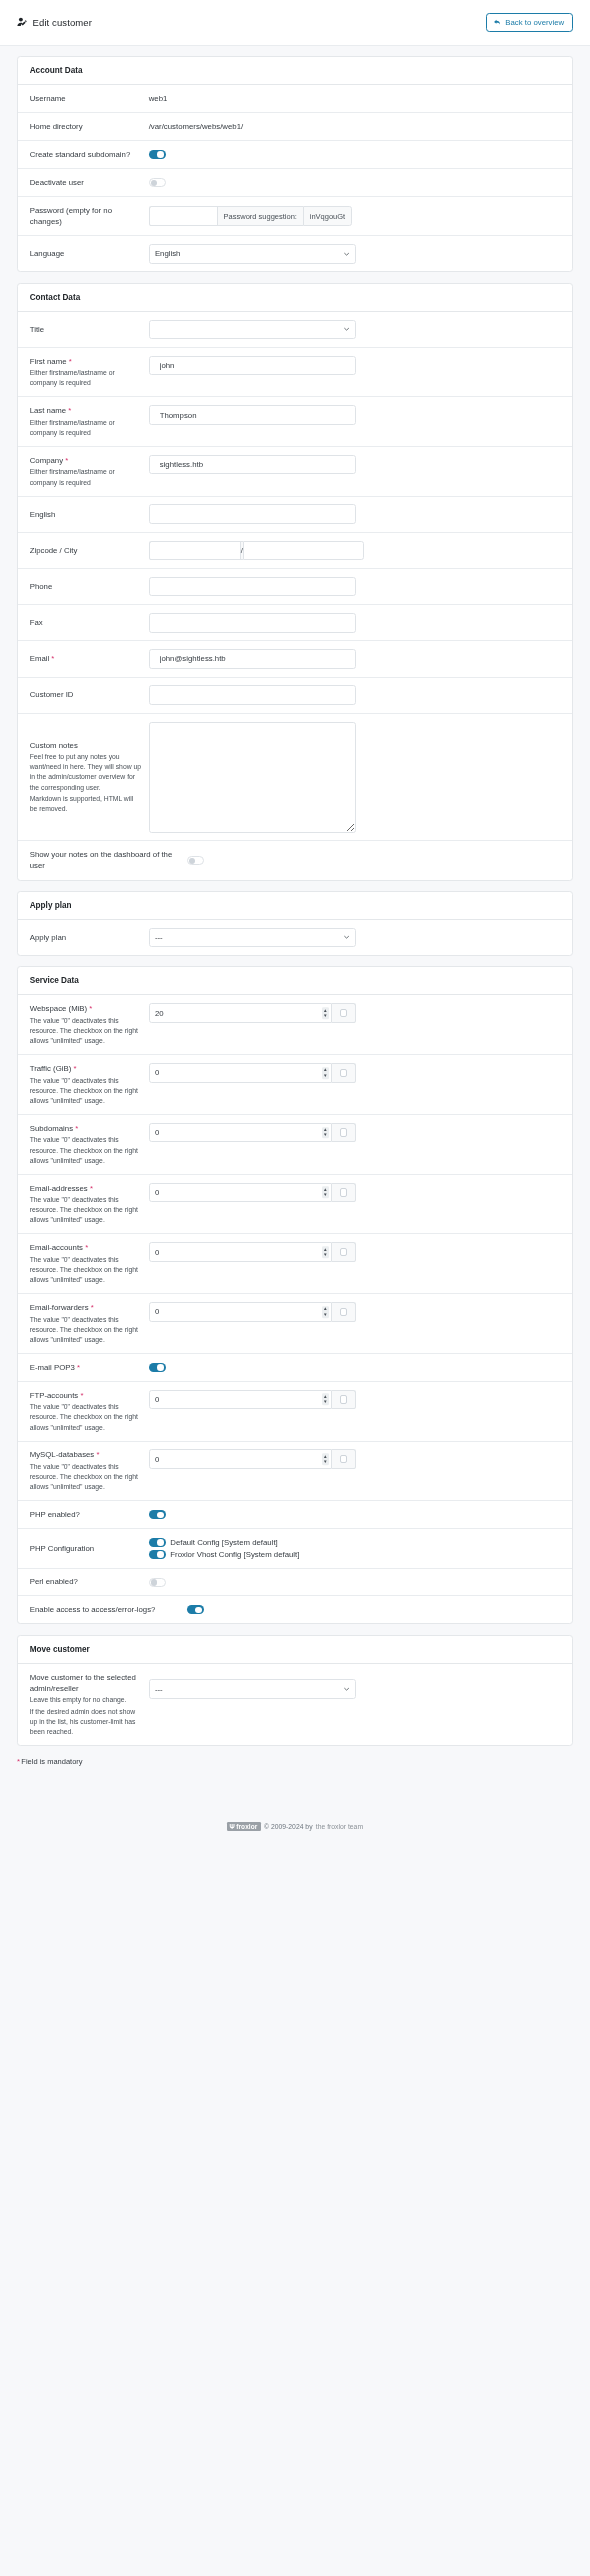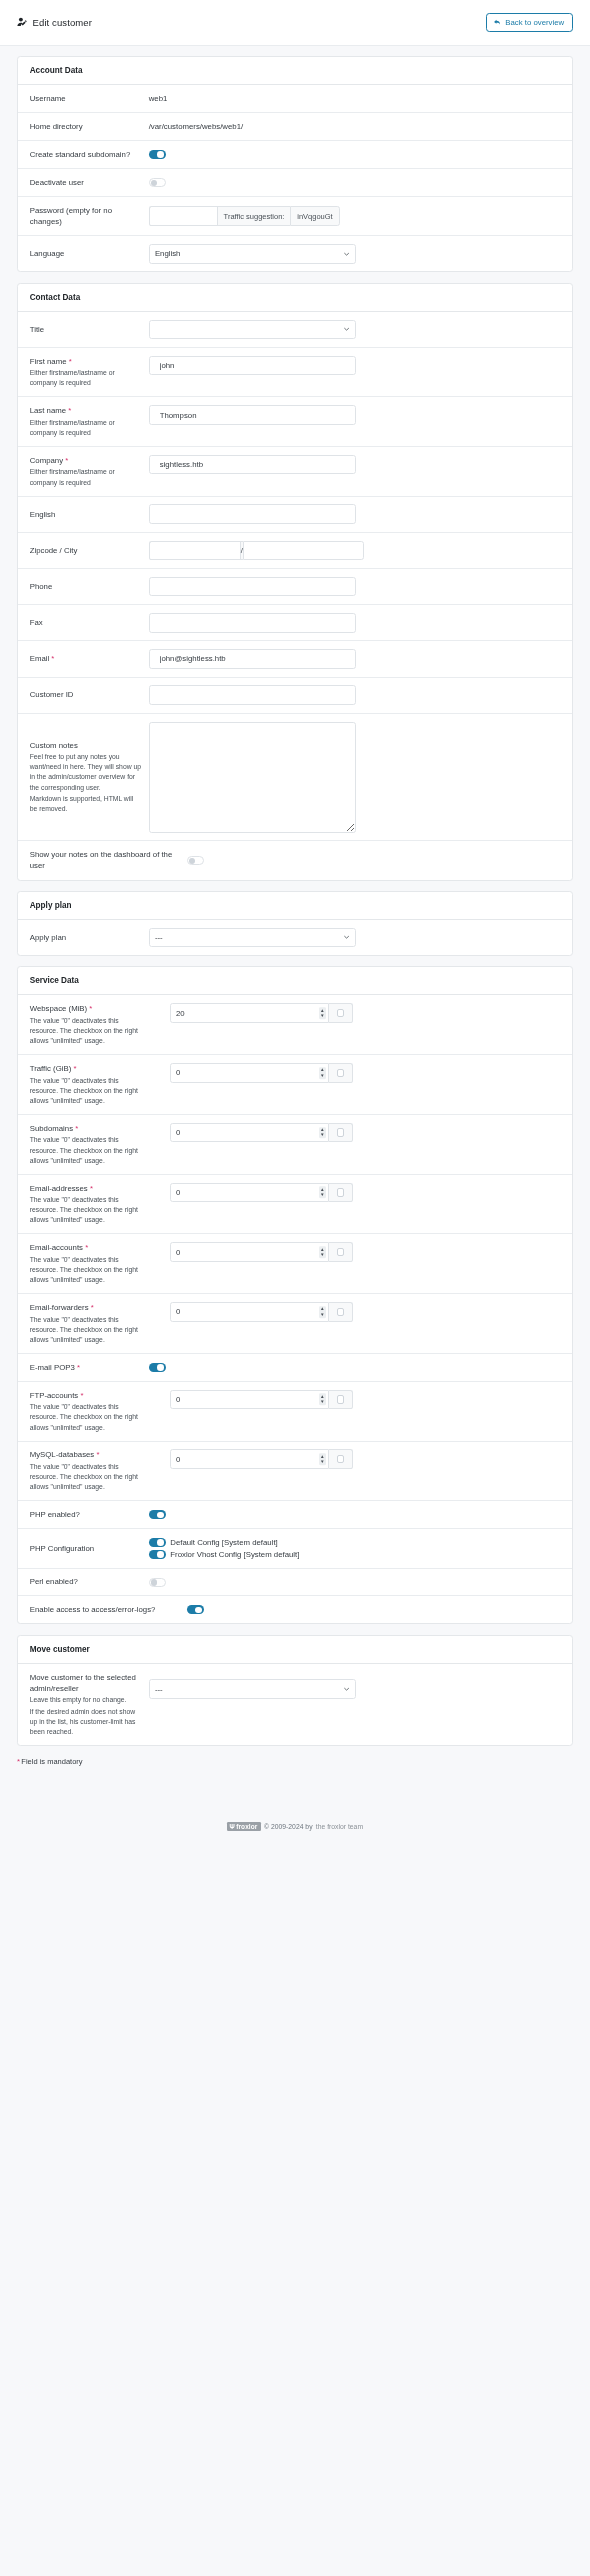--- a/index.html
+++ b/index.html
@@ -184,21 +184,21 @@
     width:13px; height:19.6px; border:0.7px solid #dfe3e7; border-right:none;
     background:#f8f9fa; font-size:7.8px; color:#495057;
   }
   .zip-group .z2 {
     flex:1; height:19.6px; border:0.7px solid #dfe3e7;
     border-radius:0 2.6px 2.6px 0; background:#fff; padding:0 5.2px; font-size:7.8px;
     font-family:"Liberation Sans", sans-serif; outline:none;
   }
 
   
-  .num-group { display:flex; align-items:stretch; width:183px;margin-left:21px; }
+  .num-group { display:flex; align-items:stretch; width:207px; }
   .num-group .nm {
     flex:1; height:19.6px;
     border:0.7px solid #dfe3e7; border-radius:2.6px 0 0 2.6px;
     background:#fff; padding:0 15.7px 0 5.2px; font-size:7.8px;
     color:#343a40; font-family:"Liberation Sans", sans-serif; outline:none;
     position:relative;
   }
   .num-wrap { position:relative; flex:1; display:flex; }
   .spinner {
     position:absolute; right:3.3px; top:50%; transform:translateY(-50%);
@@ -321,21 +321,21 @@
       </div>
     </div>
 
     <div class="row">
       <div class="label-col">
         <div class="lbl">Password (empty for no changes)</div>
       </div>
       <div class="value-col">
         <div class="input-group">
           <input class="ig-inp" type="password" value="" style="">
-          <span class="ig-text mid">Traffic suggestion:</span>
+          <span class="ig-text mid">Password suggestion:</span>
           <span class="ig-text last">inVqgouGt</span>
         </div>
       </div>
     </div>
 
     <div class="row">
       <div class="label-col">
         <div class="lbl">Language</div>
       </div>
       <div class="value-col">

